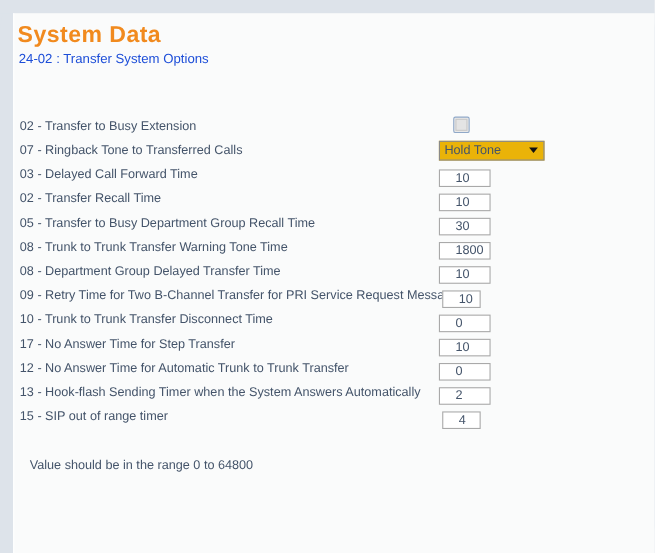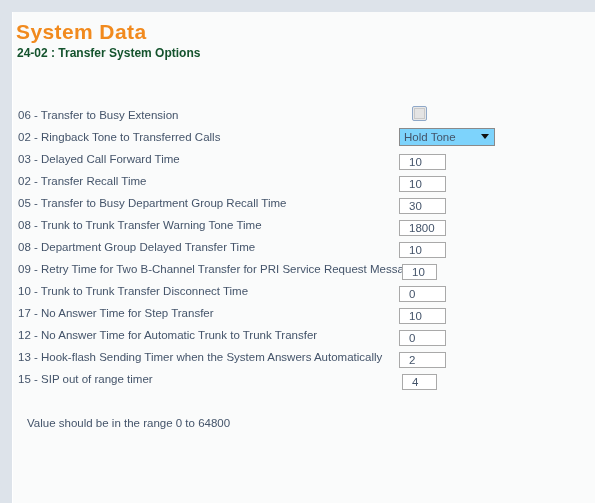--- a/index.html
+++ b/index.html
@@ -52,22 +52,22 @@
     font-weight: bold;
     color: #f18a1e;
     letter-spacing: 0.4px;
     white-space: nowrap;
   }
   .subtitle {
     position: absolute;
     left: 4px;
     top: 34px;
     font-size: 12px;
-    font-weight: bold;
-    color: #14532d;
+    font-weight: normal;
+    color: #1d4ed8;
     white-space: nowrap;
   }
   .rows {
     position: absolute;
     left: 0;
     top: 92px;
     width: 100%;
   }
   .row {
     position: relative;
@@ -87,21 +87,21 @@
     top: 2px;
   }
   .txtbox {
     border: 1px solid #a9a9a9;
     background: #ffffff;
     height: 16px;
     line-height: 16px;
     font-size: 11.5px;
     font-family: "Liberation Sans", sans-serif;
     color: #44546a;
-    padding: 0 2px 0 9px;
+    padding: 0 2px 0 14px;
     box-sizing: border-box;
     outline: none;
     border-radius: 0;
   }
   .w-std { width: 47px; }
   .w-narrow { width: 35px; }
 
   .checkbox {
     width: 15px;
     height: 15px;
@@ -116,21 +116,21 @@
     height: 100%;
     background: #e4e4e4;
     border: 1px solid #c9c9c9;
     box-sizing: border-box;
   }
   .selectwrap {
     position: relative;
     width: 96px;
     height: 18px;
     border: 1px solid #8a8a8a;
-    background: #7dd3fc;
+    background: #eab308;
     box-sizing: border-box;
   }
   .selectwrap .sel-text {
     position: absolute;
     left: 4px;
     top: 0;
     line-height: 16px;
     font-size: 11.5px;
     color: #44546a;
     white-space: nowrap;
@@ -161,29 +161,29 @@
   <div class="topband"></div>
 
   <div class="panel">
     <div class="panel-inner">
 
       <div class="title">System Data</div>
       <div class="subtitle">24-02 : Transfer System Options</div>
 
       <div class="rows" id="rows-container">
           <div class="row">
-            <div class="row-label">06 - Transfer to Busy Extension</div>
+            <div class="row-label">02 - Transfer to Busy Extension</div>
             <div class="field" style="left: 399px; top: 2px;">
               <div class="checkbox">
                 <div class="inner"></div>
               </div>
             </div>
           </div>
           <div class="row">
-            <div class="row-label">02 - Ringback Tone to Transferred Calls</div>
+            <div class="row-label">07 - Ringback Tone to Transferred Calls</div>
             <div class="field" style="left: 386px; top: 2px;">
               <div class="selectwrap">
                 <span class="sel-text">Hold Tone</span>
                 <span class="arrow"></span>
               </div>
             </div>
           </div>
           <div class="row">
             <div class="row-label">03 - Delayed Call Forward Time</div>
             <div class="field" style="left: 386px; top: 2px;"><input type="text" class="txtbox w-std" value="10" style=""></div>

